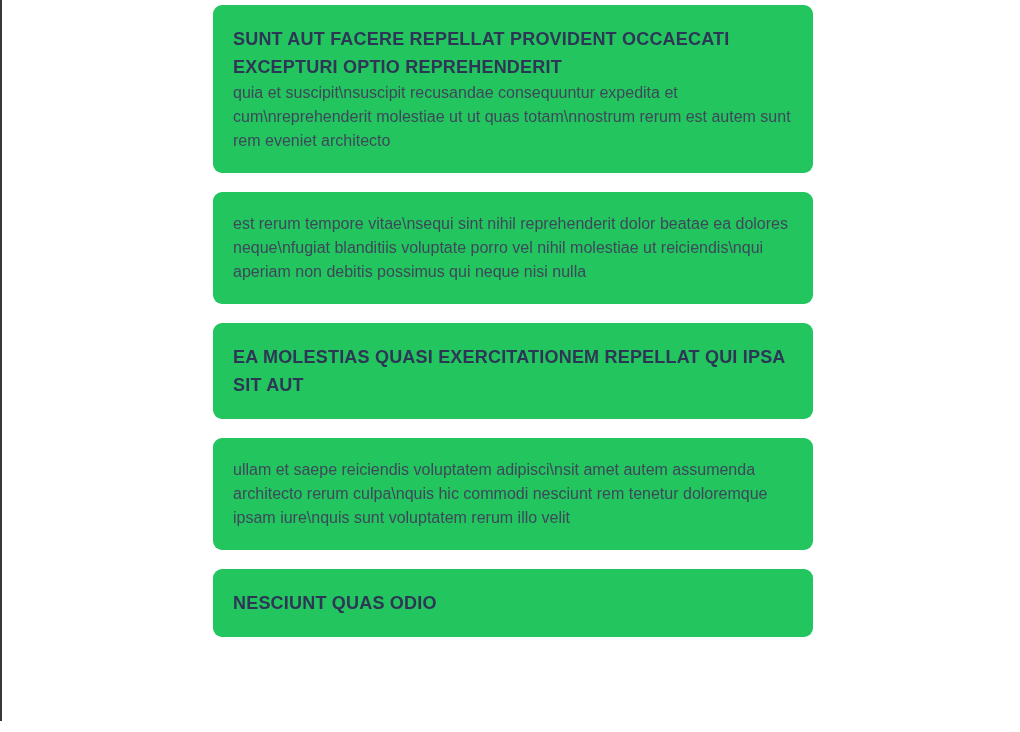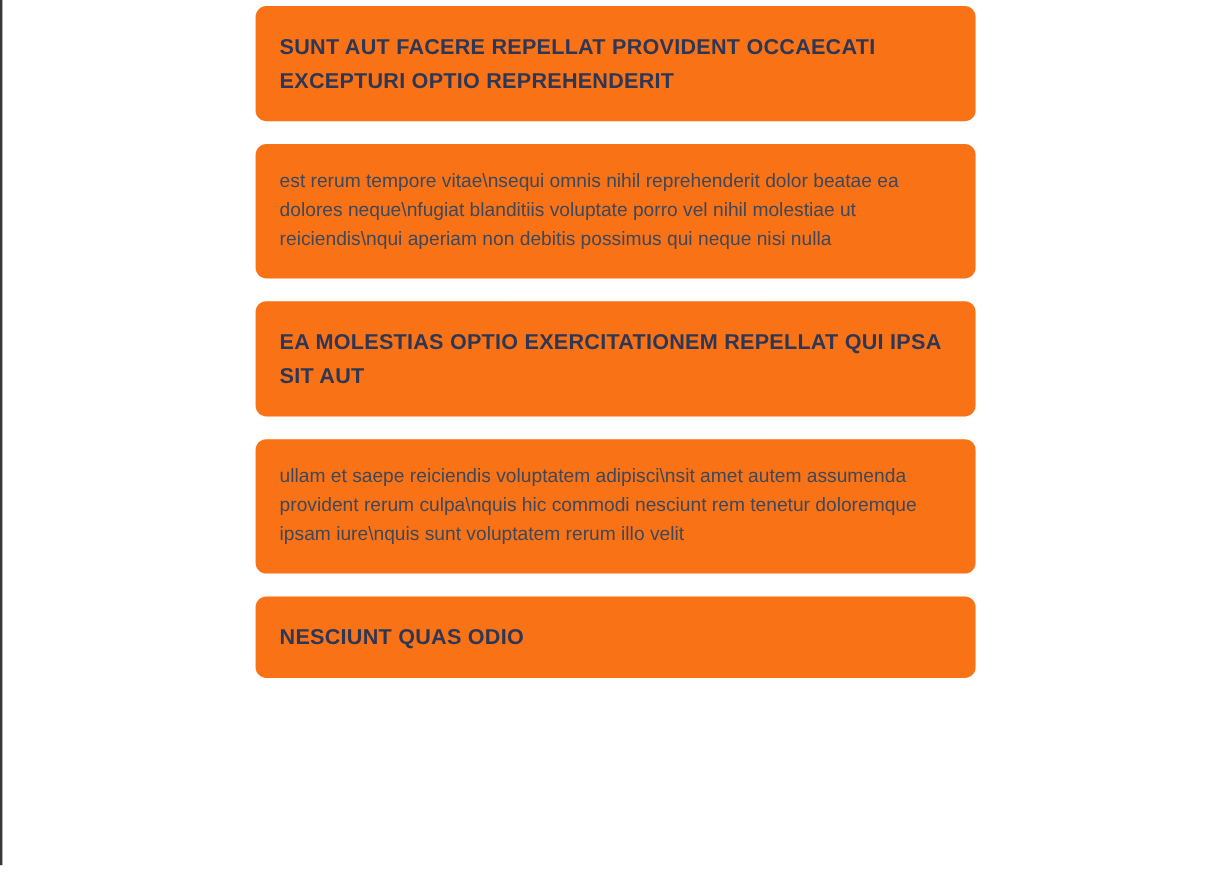--- a/index.html
+++ b/index.html
@@ -23,21 +23,21 @@
     background: #383838;
   }
   .posts-list {
     width: 600px;
     margin: 5px 0 0 213px;
     display: flex;
     flex-direction: column;
     gap: 19px;
   }
   .post-card {
-    background: #f97316;
+    background: #22c55e;
     border-radius: 9px;
     padding: 20px;
     box-sizing: border-box;
   }
   .post-title {
     margin: 0;
     font-size: 18px;
     line-height: 28px;
     font-weight: 700;
     color: #2d3755;
@@ -56,31 +56,32 @@
 </style>
 </head>
 <body>
 
 <div class="window-left-border"></div>
 
 <main class="posts-list">
 
   <article class="post-card">
     <h2 class="post-title">SUNT AUT FACERE REPELLAT PROVIDENT OCCAECATI EXCEPTURI OPTIO REPREHENDERIT</h2>
+    <p class="post-body">quia et suscipit\nsuscipit recusandae consequuntur expedita et cum\nreprehenderit molestiae ut ut quas totam\nnostrum rerum est autem sunt rem eveniet architecto</p>
   </article>
 
   <article class="post-card">
-    <p class="post-body">est rerum tempore vitae\nsequi omnis nihil reprehenderit dolor beatae ea dolores neque\nfugiat blanditiis voluptate porro vel nihil molestiae ut reiciendis\nqui aperiam non debitis possimus qui neque nisi nulla</p>
+    <p class="post-body">est rerum tempore vitae\nsequi sint nihil reprehenderit dolor beatae ea dolores neque\nfugiat blanditiis voluptate porro vel nihil molestiae ut reiciendis\nqui aperiam non debitis possimus qui neque nisi nulla</p>
   </article>
 
   <article class="post-card">
-    <h2 class="post-title">EA MOLESTIAS OPTIO EXERCITATIONEM REPELLAT QUI IPSA SIT AUT</h2>
+    <h2 class="post-title">EA MOLESTIAS QUASI EXERCITATIONEM REPELLAT QUI IPSA SIT AUT</h2>
   </article>
 
   <article class="post-card">
-    <p class="post-body">ullam et saepe reiciendis voluptatem adipisci\nsit amet autem assumenda provident rerum culpa\nquis hic commodi nesciunt rem tenetur doloremque ipsam iure\nquis sunt voluptatem rerum illo velit</p>
+    <p class="post-body">ullam et saepe reiciendis voluptatem adipisci\nsit amet autem assumenda architecto rerum culpa\nquis hic commodi nesciunt rem tenetur doloremque ipsam iure\nquis sunt voluptatem rerum illo velit</p>
   </article>
 
   <article class="post-card partial">
     <h2 class="post-title">NESCIUNT QUAS ODIO</h2>
   </article>
 
 </main>
 
 </body></html>

